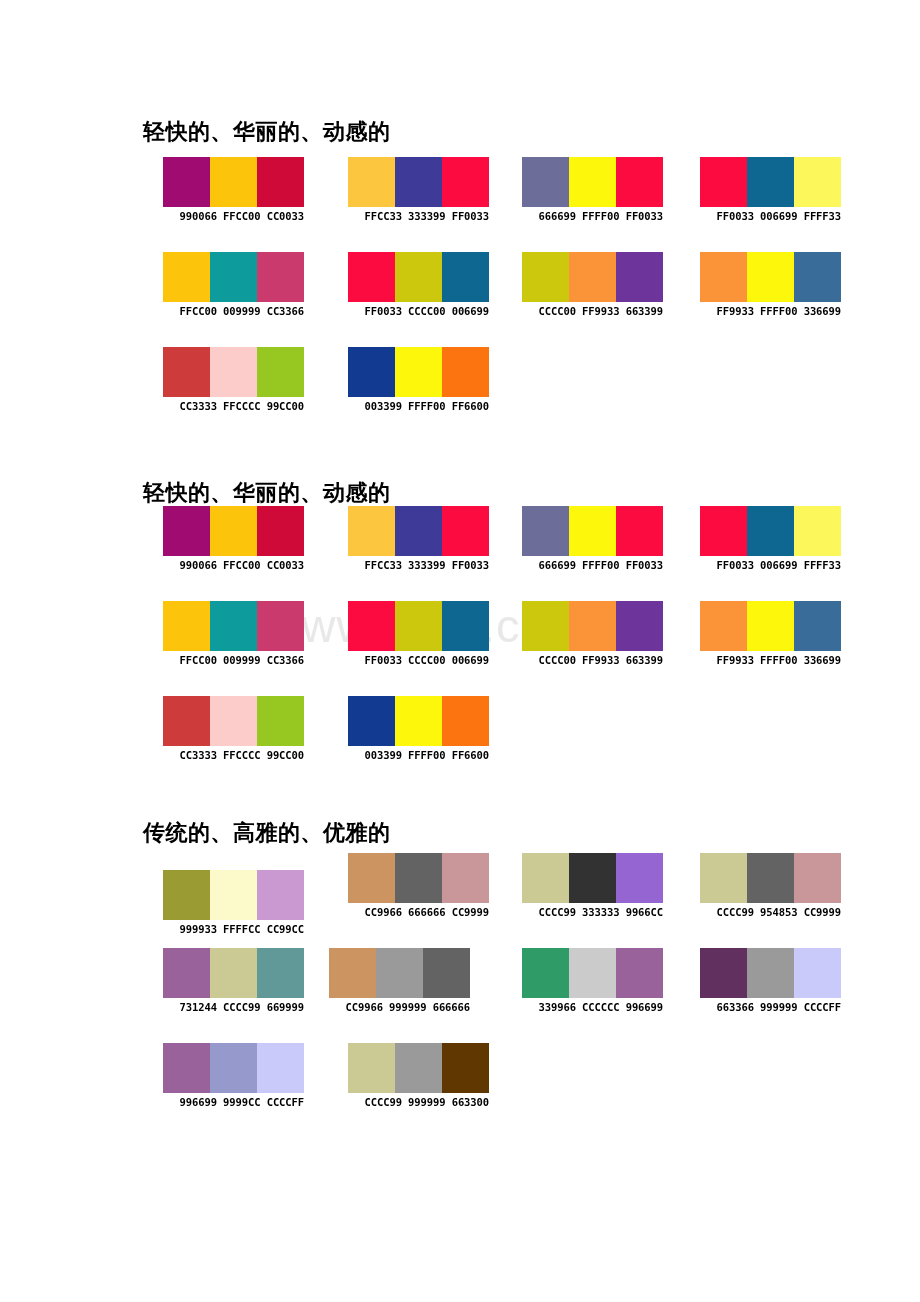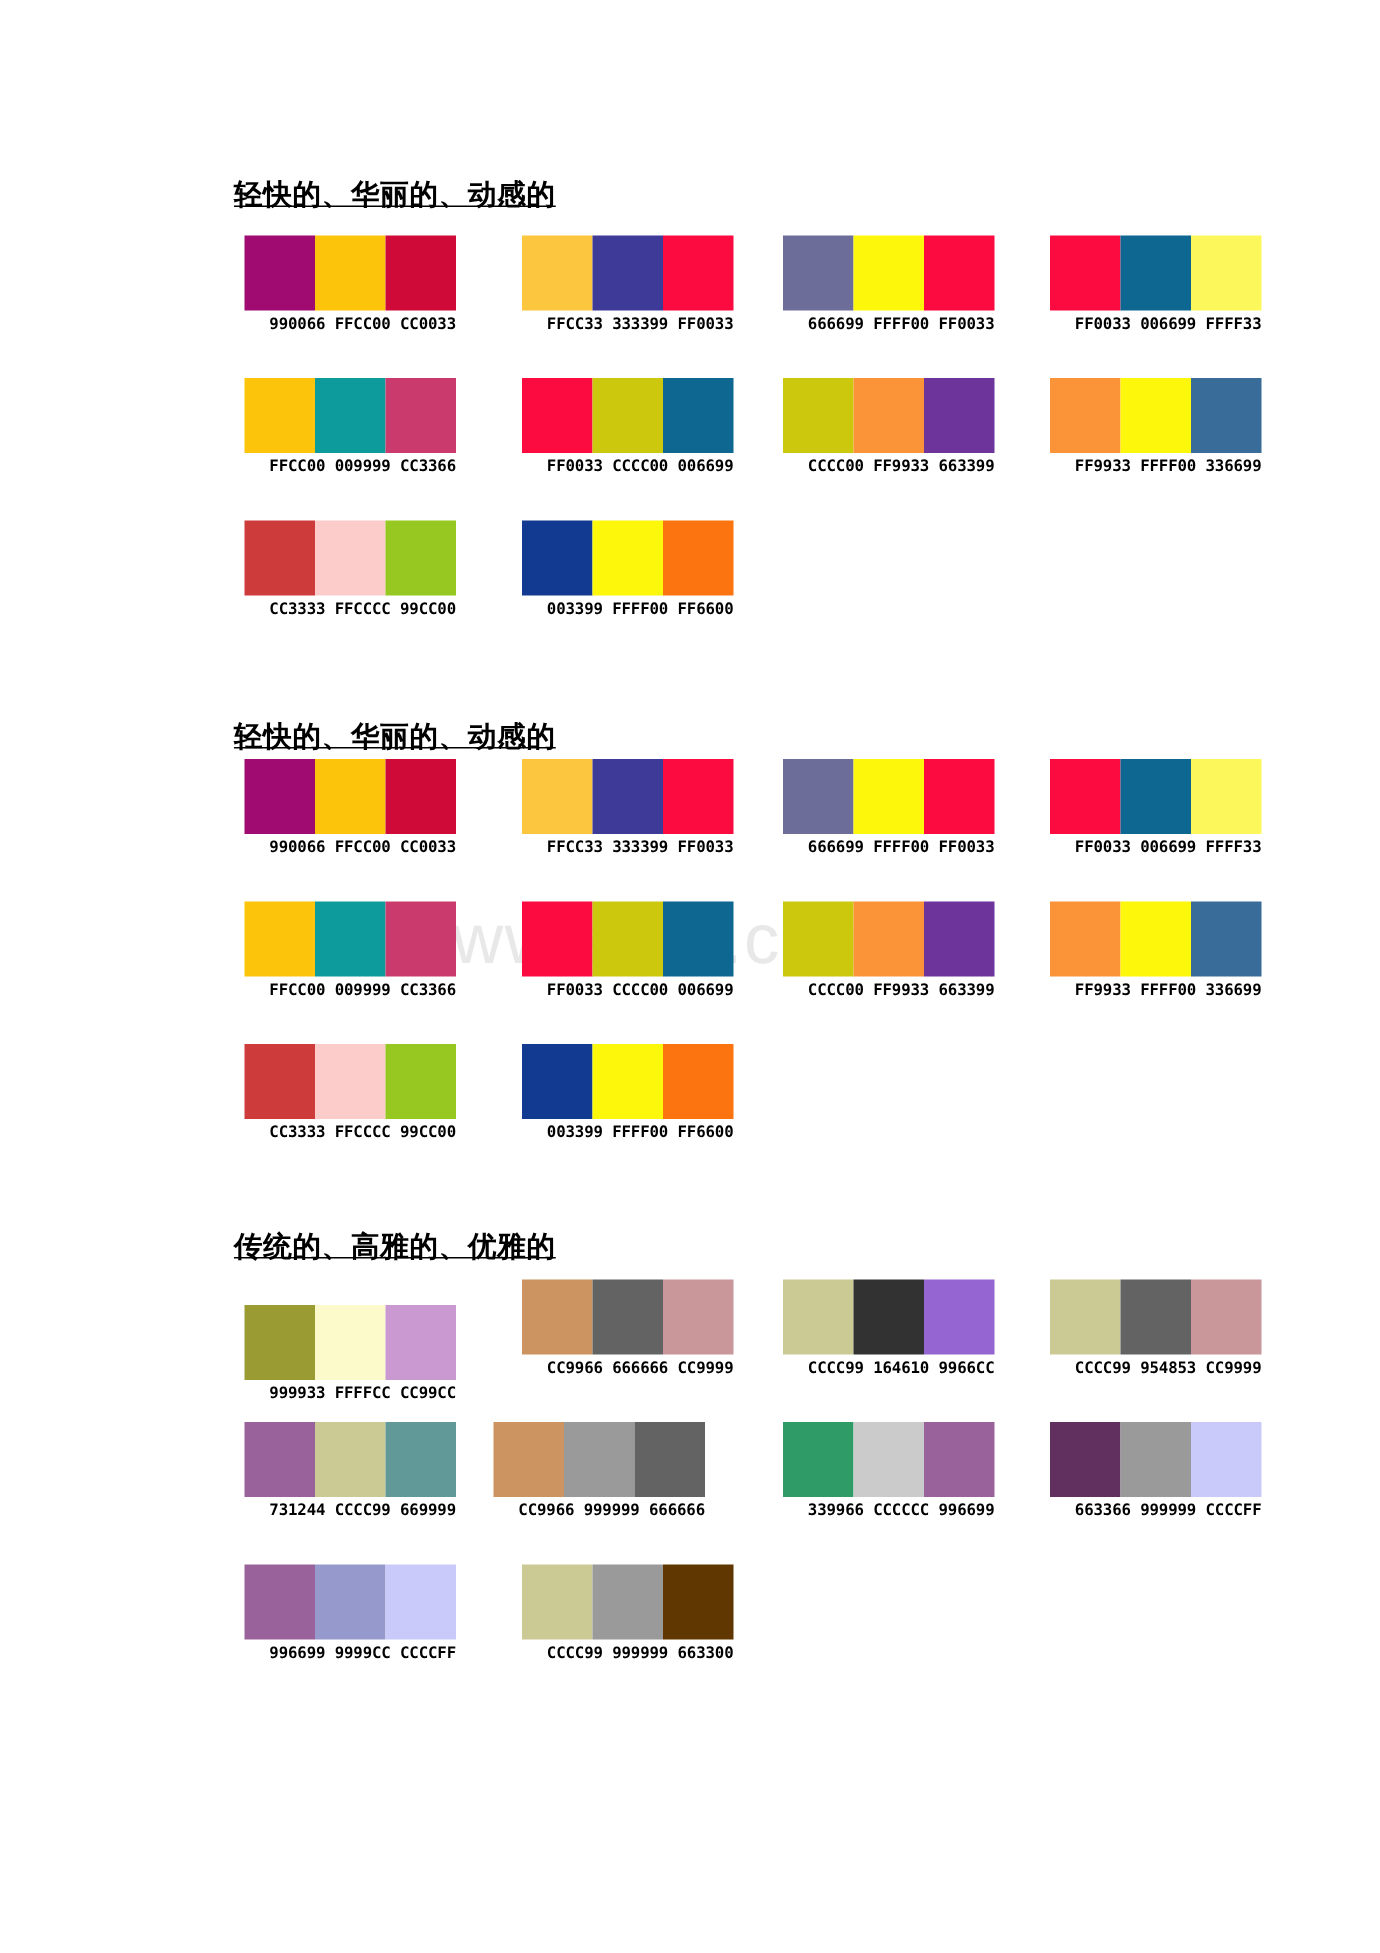--- a/index.html
+++ b/index.html
@@ -43,29 +43,28 @@
   }
 
   .section {
     position: absolute;
     left: 0;
     width: 920px;
   }
 
   .section-title {
     position: absolute;
-    left: 156px;
+    left: 143px;
     top: 0;
     font-family: "DejaVu Sans", "Liberation Sans", sans-serif;
     font-weight: bold;
-    font-size: 19px;
+    font-size: 22px;
     letter-spacing: 0.5px;
     color: #000000;
     white-space: nowrap;
-    text-decoration: underline;
   }
 
   .palette-grid {
     position: absolute;
     left: 0;
     top: 0;
     width: 920px;
   }
 
   .palette {
@@ -292,21 +291,21 @@
               <div class="swatch" title="CC9999" style="background: rgb(201, 150, 154);"></div>
             </div>
             <div class="palette-label">CC9966 666666 CC9999</div>
           </div>
           <div class="palette" style="left: 522px; top: 0px;">
             <div class="swatch-row">
               <div class="swatch" title="CCCC99" style="background: rgb(203, 202, 148);"></div>
               <div class="swatch" title="333333" style="background: rgb(50, 50, 50);"></div>
               <div class="swatch" title="9966CC" style="background: rgb(149, 102, 209);"></div>
             </div>
-            <div class="palette-label">CCCC99 164610 9966CC</div>
+            <div class="palette-label">CCCC99 333333 9966CC</div>
           </div>
           <div class="palette" style="left: 700px; top: 0px;">
             <div class="swatch-row">
               <div class="swatch" title="CCCC99" style="background: rgb(203, 202, 148);"></div>
               <div class="swatch" title="666666" style="background: rgb(99, 99, 99);"></div>
               <div class="swatch" title="CC9999" style="background: rgb(201, 150, 154);"></div>
             </div>
             <div class="palette-label">CCCC99 954853 CC9999</div>
           </div>
           <div class="palette" style="left: 163px; top: 95px;">

